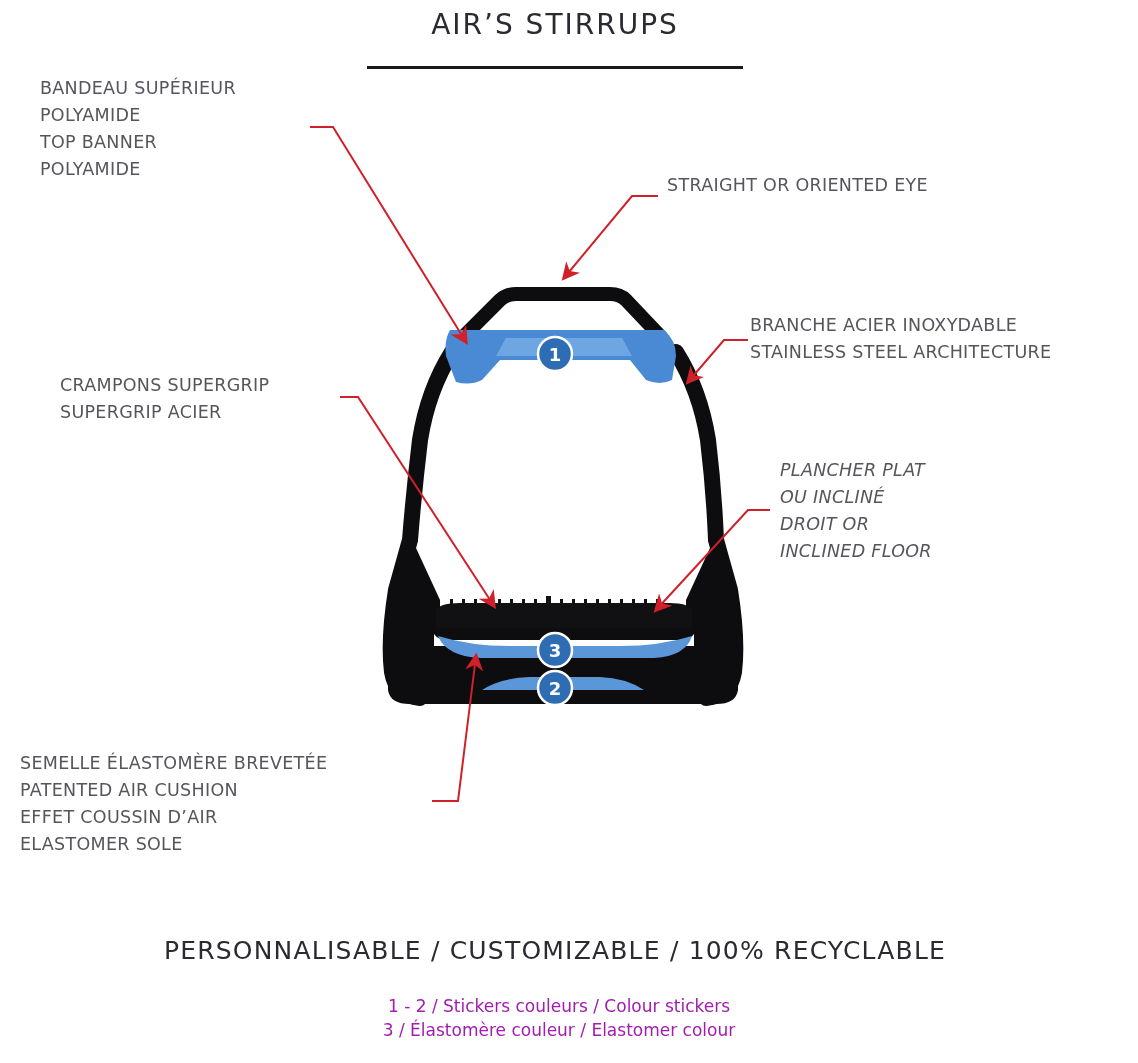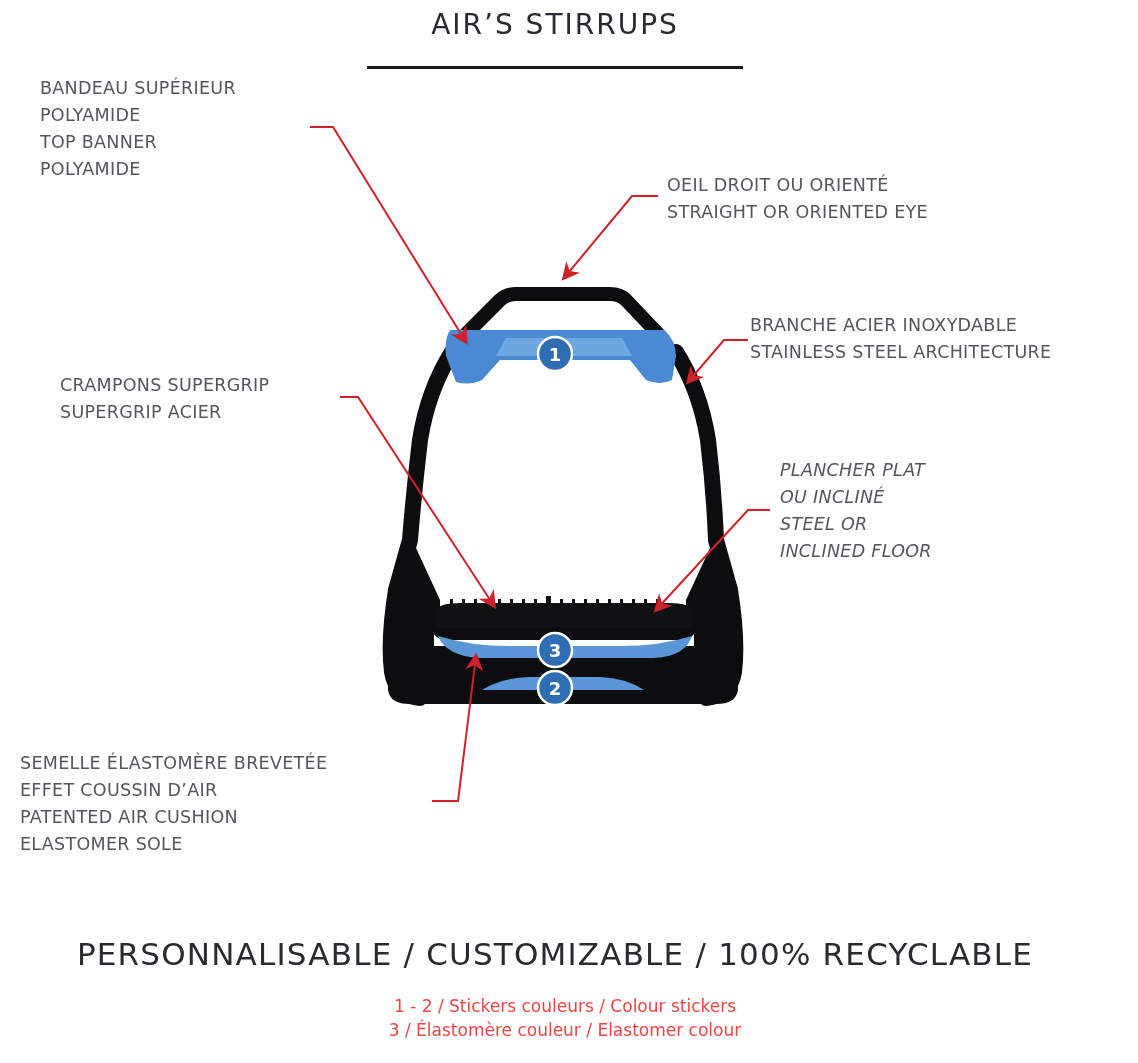--- a/index.html
+++ b/index.html
@@ -6,23 +6,23 @@
   body { width: 1138px; height: 1063px; position: relative; overflow: hidden;
          font-family: "DejaVu Sans", "Liberation Sans", sans-serif; color: #4a4a4f; }
   .title { position: absolute; top: 8px; left: 0; width: 1110px; text-align: center;
            font-size: 28px; letter-spacing: 2px; color: #2a2a30; font-weight: normal; }
   .title-rule { position: absolute; top: 66px; left: 367px; width: 376px; height: 3px; background: #1a1a1a; }
   .label { position: absolute; font-size: 17.5px; line-height: 27px; letter-spacing: 0.3px; color: #55555c; white-space: nowrap; }
   .label.right { text-align: left; }
   .label div { display: block; }
   svg.diagram { position: absolute; left: 0; top: 0; }
   .footer-head { position: absolute; top: 936px; left: 0; width: 1110px; text-align: center;
-                 font-size: 31px; letter-spacing: 1.2px; color: #2a2a30; }
-  .footer-note { position: absolute; top: 994px; left: 10px; width: 1110px; text-align: center;
-                 font-size: 17px; line-height: 24px; color: #ef4444; }
+                 font-size: 25px; letter-spacing: 1.2px; color: #2a2a30; }
+  .footer-note { position: absolute; top: 994px; left: 4px; width: 1110px; text-align: center;
+                 font-size: 17px; line-height: 24px; color: #a21caf; }
   .footer-note div { display: block; }
 </style>
 </head>
 <body>
 
 <div class="title">AIR’S STIRRUPS</div>
 <div class="title-rule"></div>
 
 <svg class="diagram" width="1138" height="1063" viewBox="0 0 1138 1063" xmlns="http://www.w3.org/2000/svg">
   <defs>
@@ -101,45 +101,44 @@
 </svg>
 
 <div class="label right" style="left:40px; top:75px; width:255px;">
   <div>BANDEAU SUPÉRIEUR</div>
   <div>POLYAMIDE</div>
   <div>TOP BANNER</div>
   <div>POLYAMIDE</div>
 </div>
 
 <div class="label" style="left:667px; top:172px;">
-  <div>OEIL DROIT OU ORIENTÉ</div>
   <div>STRAIGHT OR ORIENTED EYE</div>
 </div>
 
 <div class="label" style="left:750px; top:312px;">
   <div>BRANCHE ACIER INOXYDABLE</div>
   <div>STAINLESS STEEL ARCHITECTURE</div>
 </div>
 
 <div class="label right" style="left:60px; top:372px; width:275px;">
   <div>CRAMPONS SUPERGRIP</div>
   <div>SUPERGRIP ACIER</div>
 </div>
 
 <div class="label" style="left:780px; top:457px;font-style:italic;">
   <div>PLANCHER PLAT</div>
   <div>OU INCLINÉ</div>
-  <div>STEEL OR</div>
+  <div>DROIT OR</div>
   <div>INCLINED FLOOR</div>
 </div>
 
 <div class="label right" style="left:20px; top:750px; width:407px;">
   <div>SEMELLE ÉLASTOMÈRE BREVETÉE</div>
+  <div>PATENTED AIR CUSHION</div>
   <div>EFFET COUSSIN D’AIR</div>
-  <div>PATENTED AIR CUSHION</div>
   <div>ELASTOMER SOLE</div>
 </div>
 
 <div class="footer-head">PERSONNALISABLE / CUSTOMIZABLE / 100% RECYCLABLE</div>
 <div class="footer-note">
   <div>1 - 2 / Stickers couleurs / Colour stickers</div>
   <div>3 / Élastomère couleur / Elastomer colour</div>
 </div>
 
 </body></html>

